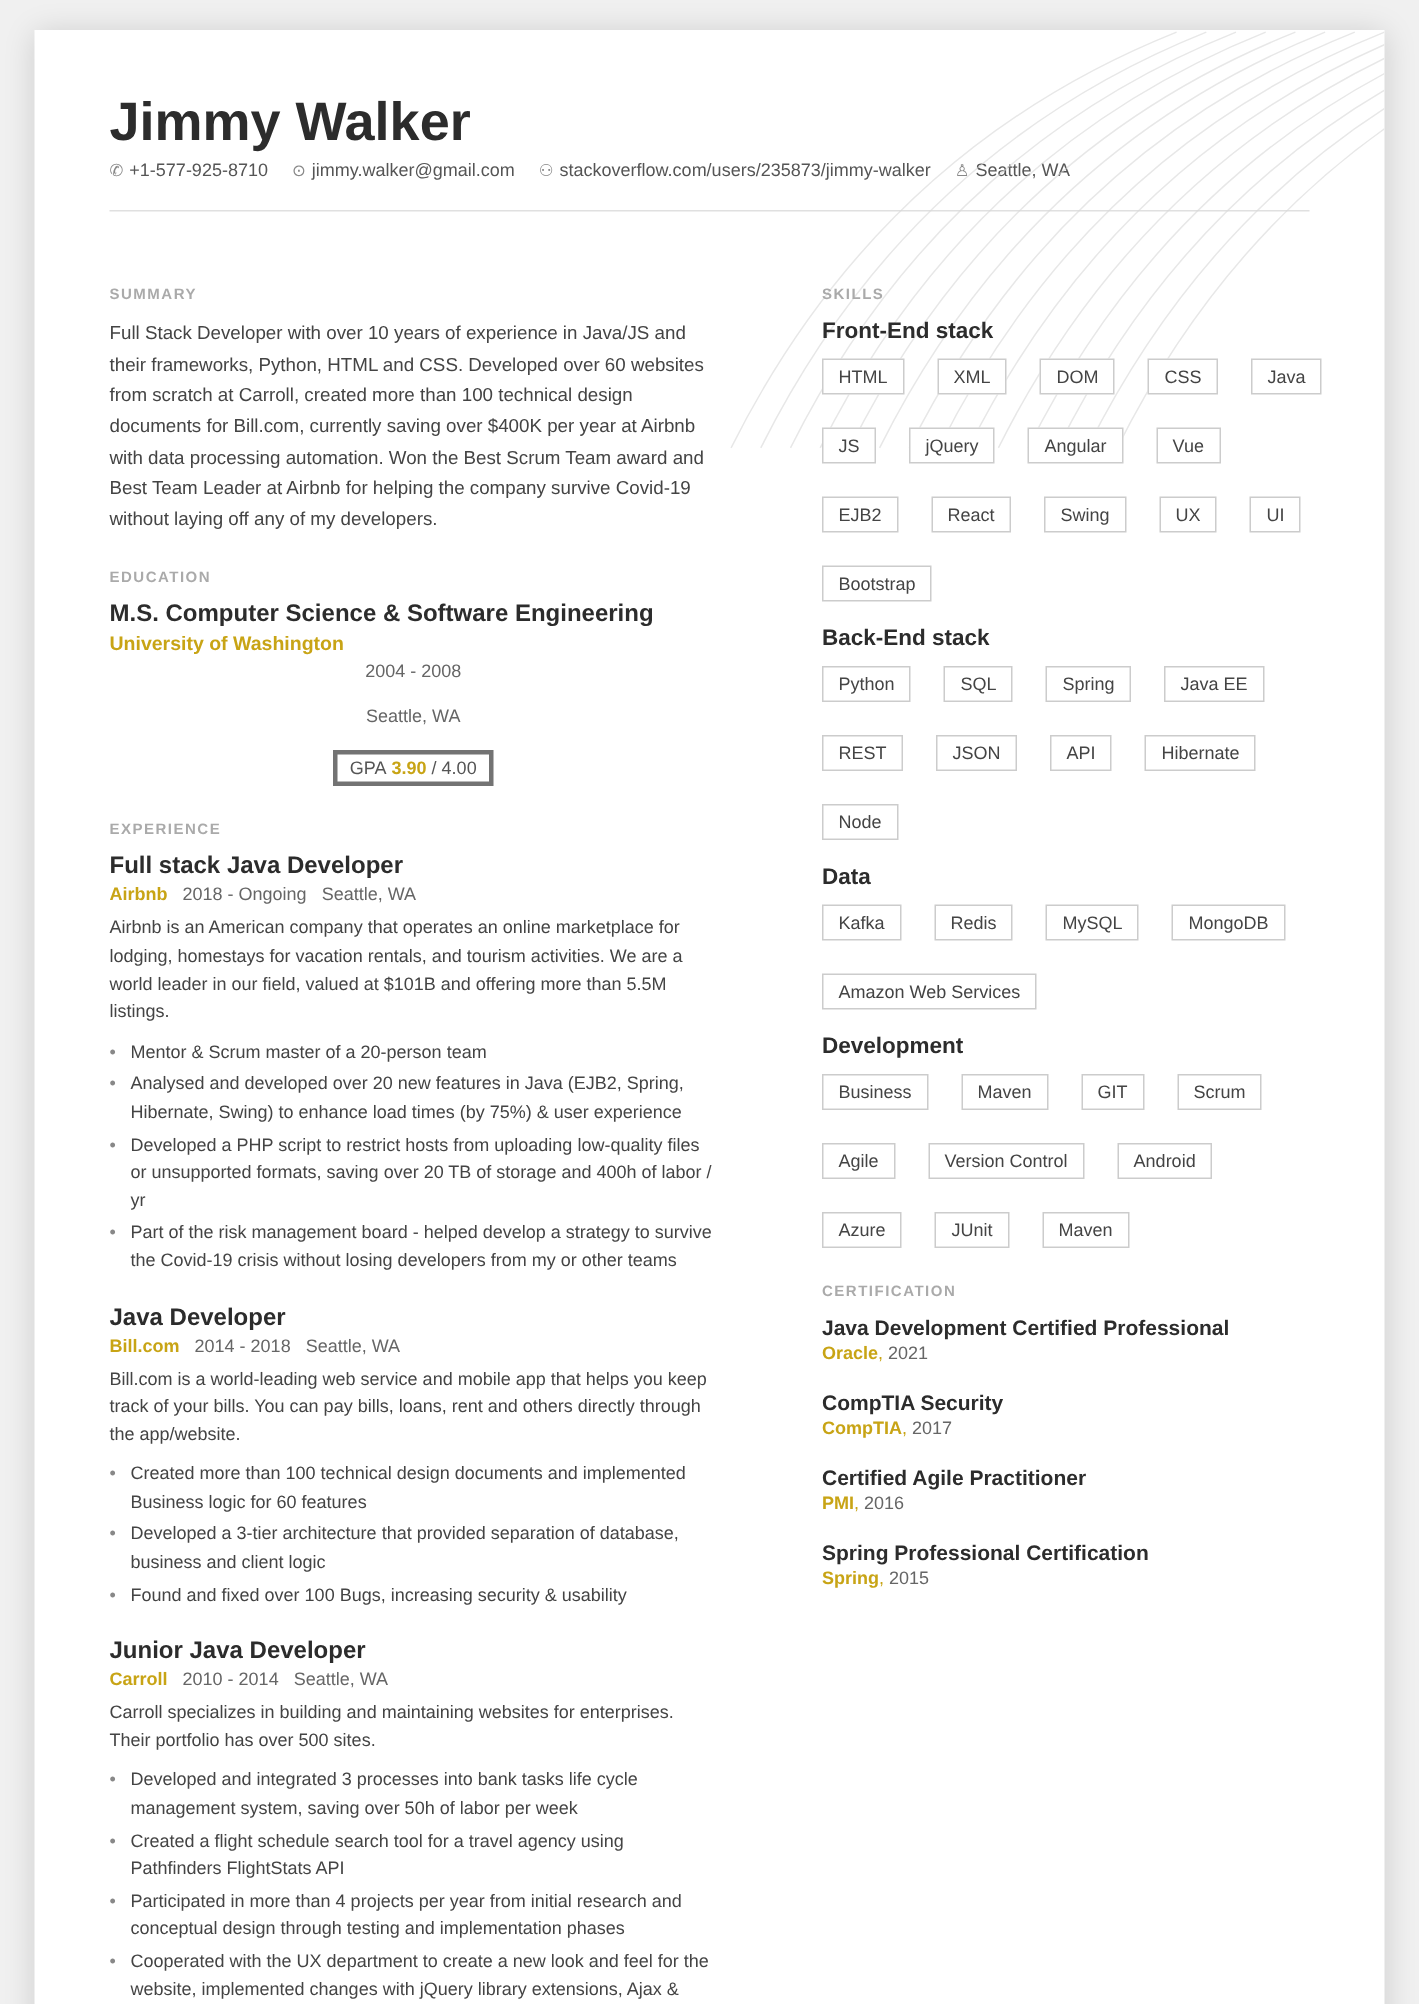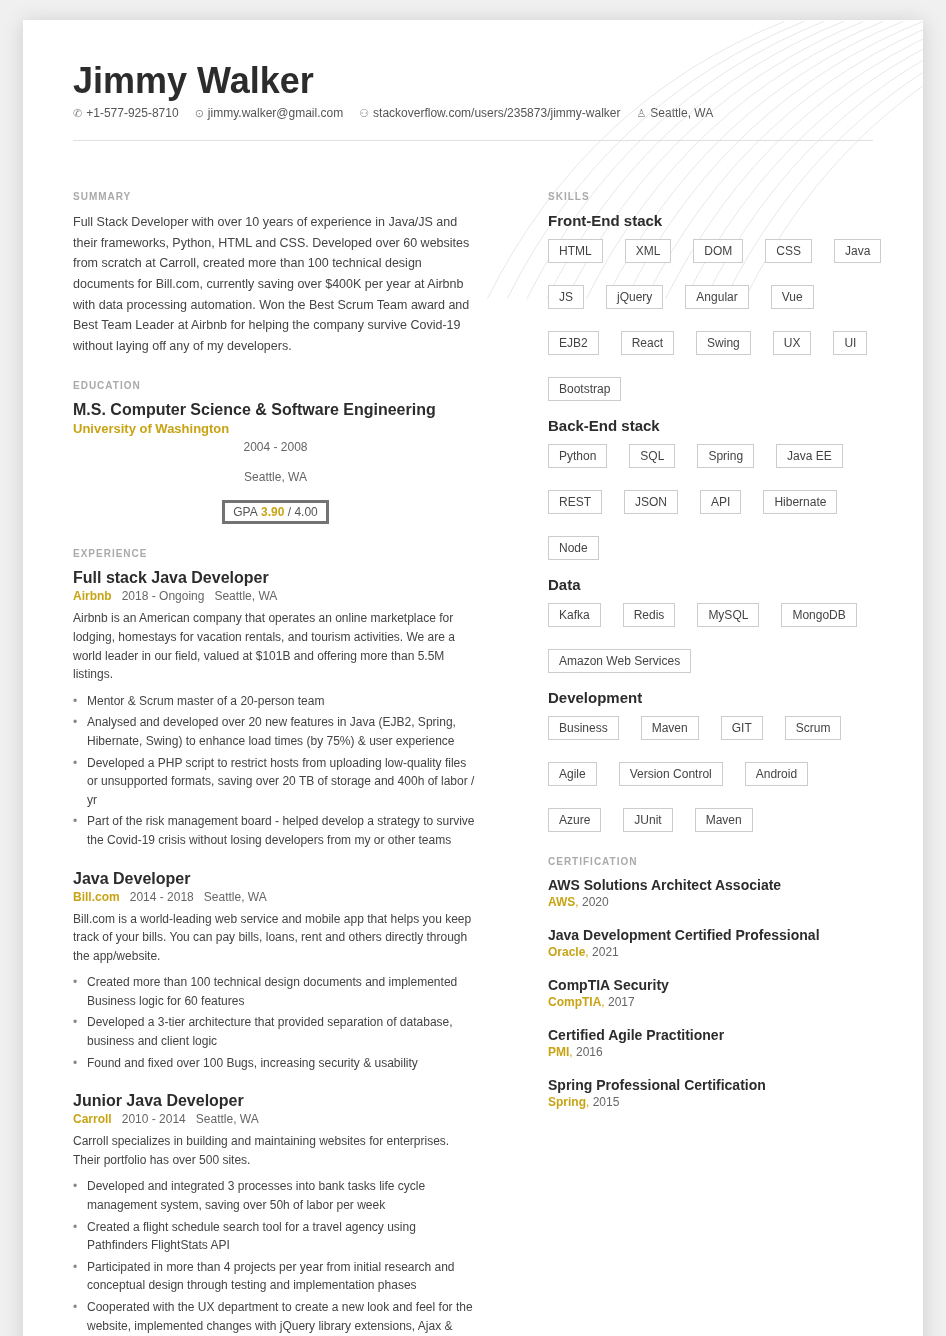--- a/index.html
+++ b/index.html
@@ -416,27 +416,20 @@
           <span class="skill-tag">Android</span>
           <span class="skill-tag">Azure</span>
           <span class="skill-tag">JUnit</span>
           <span class="skill-tag">Maven</span>
         </div>
       </div>
 
       <div class="section-block">
         <div class="section-label">CERTIFICATION</div>
 
-        <div class="cert-block">
-          <div class="cert-name">AWS Solutions Architect Associate</div>
-          <div class="cert-issuer cert-issuer-aws">
-            <span class="cert-issuer-name">AWS</span>,
-            <span class="cert-year">2020</span>
-          </div>
-        </div>
 
         <div class="cert-block">
           <div class="cert-name">Java Development Certified Professional</div>
           <div class="cert-issuer cert-issuer-oracle">
             <span class="cert-issuer-name">Oracle</span>,
             <span class="cert-year">2021</span>
           </div>
         </div>
 
         <div class="cert-block">

